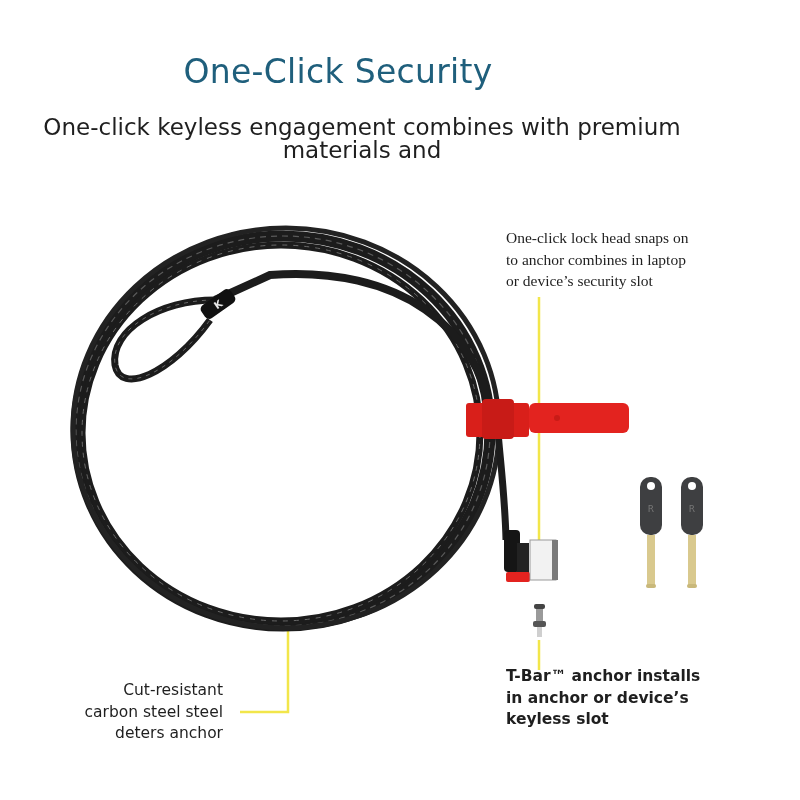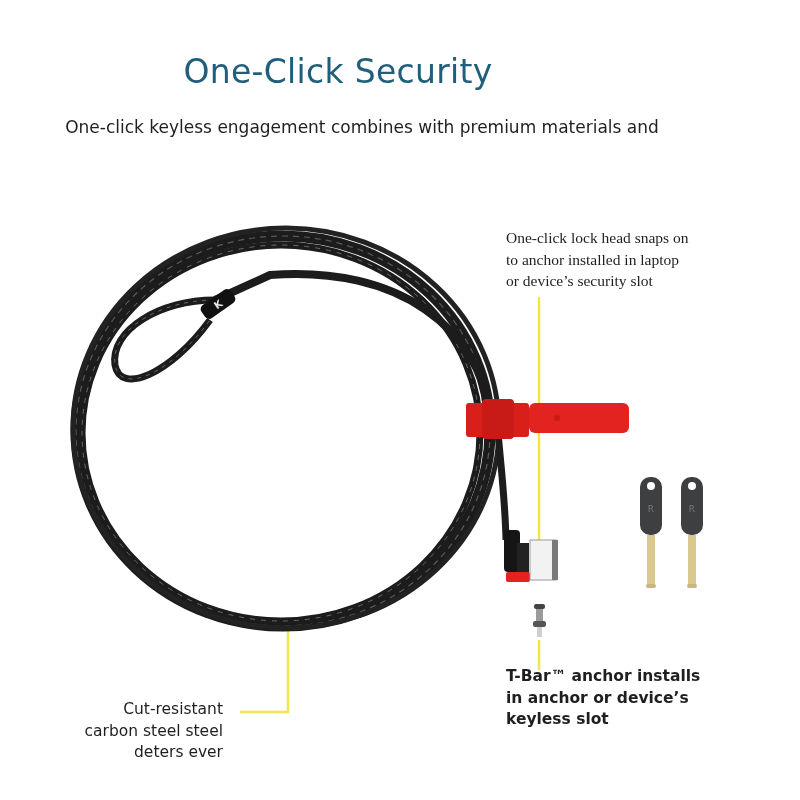--- a/index.html
+++ b/index.html
@@ -3,25 +3,25 @@
 <meta charset="utf-8">
 <style>
   html, body { margin: 0; padding: 0; background: #ffffff; }
   body { width: 800px; height: 800px; position: relative; overflow: hidden; font-family: "DejaVu Sans", sans-serif; }
   .title {
     position: absolute; top: 52px; left: 0; width: 676px; text-align: center;
     font-size: 33px; color: #1f5f7c; font-weight: normal; letter-spacing: 0.3px;
   }
   .subtitle {
     position: absolute; top: 116px; left: 0; width: 724px; text-align: center;
-    font-size: 17px; line-height: 23px; color: #1f1f1f;
+    font-size: 23px; line-height: 23px; color: #1f1f1f;
   }
   .callout { position: absolute; font-size: 15.5px; line-height: 21.5px; color: #1f1f1f; }
   .callout-lockhead { left: 506px; top: 227px; font-family: Liberation Serif, serif; }
-  .callout-cable { left: 80px; top: 680px; width: 143px; text-align: right; margin-top: 19px; }
+  .callout-cable { left: 80px; top: 680px; width: 143px; text-align: right; }
   .callout-anchor { left: 506px; top: 666px; font-weight: bold; }
   .product-art { position: absolute; left: 0; top: 0; width: 800px; height: 800px; }
 </style>
 </head>
 <body>
 
 <div class="title">One-Click Security</div>
 <div class="subtitle">
   <div>One-click keyless engagement combines with premium materials and</div>
 </div>
@@ -89,27 +89,27 @@
       <circle cx="692" cy="486" r="4" fill="#ffffff"></circle>
       <text x="692" y="512" font-size="9" fill="#777" text-anchor="middle" font-family="DejaVu Sans, sans-serif">R</text>
       <rect x="688" y="535" width="8" height="52" fill="#d9c98e"></rect>
       <rect x="687" y="584" width="10" height="4" rx="2" fill="#c9b87a"></rect>
     </g>
   </g>
 </svg>
 
 <div class="callout callout-lockhead">
   <div>One-click lock head snaps on</div>
-  <div>to anchor installed in laptop</div>
+  <div>to anchor combines in laptop</div>
   <div>or device’s security slot</div>
 </div>
 
 <div class="callout callout-cable">
   <div>Cut-resistant</div>
   <div>carbon steel steel</div>
-  <div>deters ever</div>
+  <div>deters anchor</div>
 </div>
 
 <div class="callout callout-anchor">
   <div>T-Bar™ anchor installs</div>
   <div>in anchor or device’s</div>
   <div>keyless slot</div>
 </div>
 
 </body></html>

